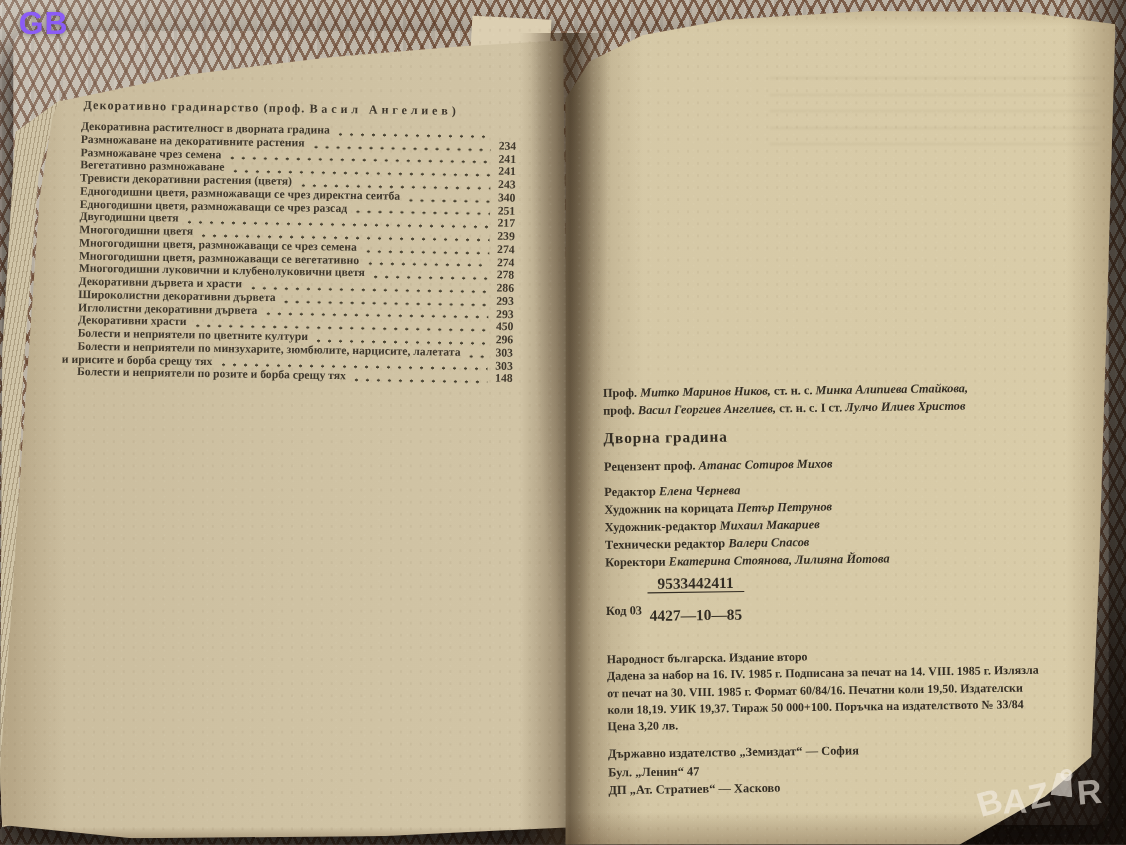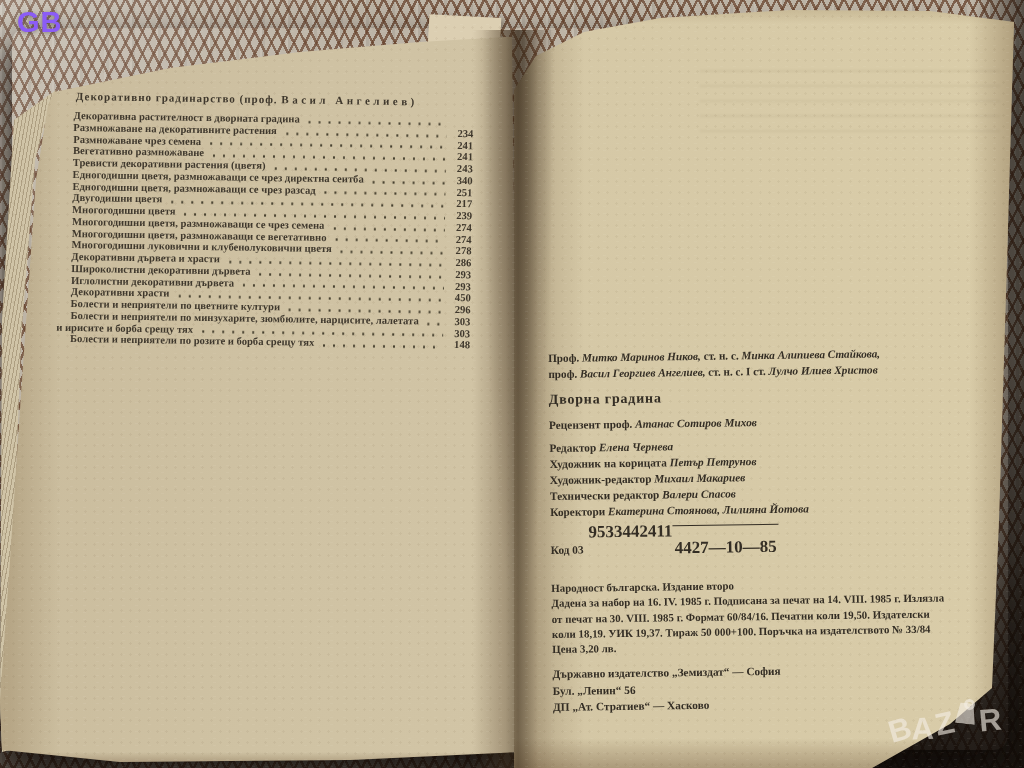--- a/index.html
+++ b/index.html
@@ -57,35 +57,35 @@
   
   .toc-block{position:absolute;left:74px;top:90px;width:400px;color:#3f382d;
       transform:rotate(.9deg);transform-origin:left top;font-weight:700;}
   .toc-header{font-size:11px;white-space:nowrap;letter-spacing:1px;margin:0 0 8px 2px;}
   .toc-header .sp{letter-spacing:3.5px;}
   .toc-row{display:flex;align-items:baseline;line-height:11.75px;font-size:10.6px;}
   .toc-row .toc-title{flex:0 0 auto;white-space:nowrap;}
   .toc-row .toc-dots{flex:1 1 0;min-width:4px;height:3px;align-self:flex-end;margin:0 3px 2px 5px;
       background-image:radial-gradient(circle, #46402f 1px, rgba(0,0,0,0) 1.35px);
       background-size:10px 3px;background-repeat:repeat-x;}
-  .toc-row .toc-page{flex:0 0 auto;min-width:24px;text-align:right;}
+  .toc-row .toc-page{flex:0 0 auto;min-width:24px;text-align:center;}
   .toc-row.hang{margin-left:-14px;}
 
   
   .rp-block{position:absolute;left:548px;top:351px;width:440px;color:#332d24;
       transform:rotate(-.8deg);transform-origin:left top;}
   .rp-authors{font-size:11.2px;line-height:15.5px;white-space:nowrap;font-weight:600;}
   .rp-authors .nm{font-style:italic;font-weight:700;}
   .rp-title{font-size:14px;font-weight:700;letter-spacing:.8px;margin:10px 0 9px;}
   .credit{font-size:11.3px;line-height:16px;white-space:nowrap;}
   .credit .lbl{font-weight:600;}
   .credit .nm{font-style:italic;font-weight:700;}
   .credit.gap-after{margin-bottom:7px;}
   .code-line{display:flex;align-items:center;gap:5px;margin-top:7px;font-size:11.3px;font-weight:600;}
-  .frac{display:inline-flex;flex-direction:row;font-size:17px;line-height:12px;font-weight:700;}
+  .frac{display:inline-flex;flex-direction:column;text-align:center;font-size:14px;line-height:12px;font-weight:700;}
   .frac .den{border-top:1.2px solid #332d24;padding:16px 2px;}
   .imprint{margin-top:9px;}
   .imprint-line{font-size:10.9px;line-height:15.3px;white-space:nowrap;font-weight:600;}
   .publisher{margin-top:9px;}
   .pub-line{font-size:11.3px;line-height:16.2px;white-space:nowrap;}
   .pub-line .pre{font-weight:600;}
   .pub-line .strong{font-weight:700;}
 
   
   .gb{position:absolute;left:17px;top:6px;font-family:"Liberation Sans","DejaVu Sans",sans-serif;
@@ -248,21 +248,21 @@
     </div>
     <div class="imprint">
       <div class="imprint-line">Народност българска. Издание второ</div>
       <div class="imprint-line">Дадена за набор на 16. IV. 1985 г. Подписана за печат на 14. VIII. 1985 г. Излязла</div>
       <div class="imprint-line">от печат на 30. VIII. 1985 г. Формат 60/84/16. Печатни коли 19,50. Издателски</div>
       <div class="imprint-line">коли 18,19. УИК 19,37. Тираж 50 000+100. Поръчка на издателството № 33/84</div>
       <div class="imprint-line">Цена 3,20 лв.</div>
     </div>
     <div class="publisher">
       <div class="pub-line"><span class="pre">Държавно издателство </span><span class="strong">„Земиздат“ — София</span></div>
-      <div class="pub-line"><span class="pre">Бул. </span><span class="strong">„Ленин“ 56</span></div>
+      <div class="pub-line"><span class="pre">Бул. </span><span class="strong">„Ленин“ 47</span></div>
       <div class="pub-line"><span class="pre">ДП </span><span class="strong">„Ат. Стратиев“ — Хасково</span></div>
     </div>
   </div>
 
   <div class="texture"></div>
 
   <div class="gb">GB</div>
   <div class="bazar">
     <span class="lt b">B</span>
       <span class="lt a">A</span>

